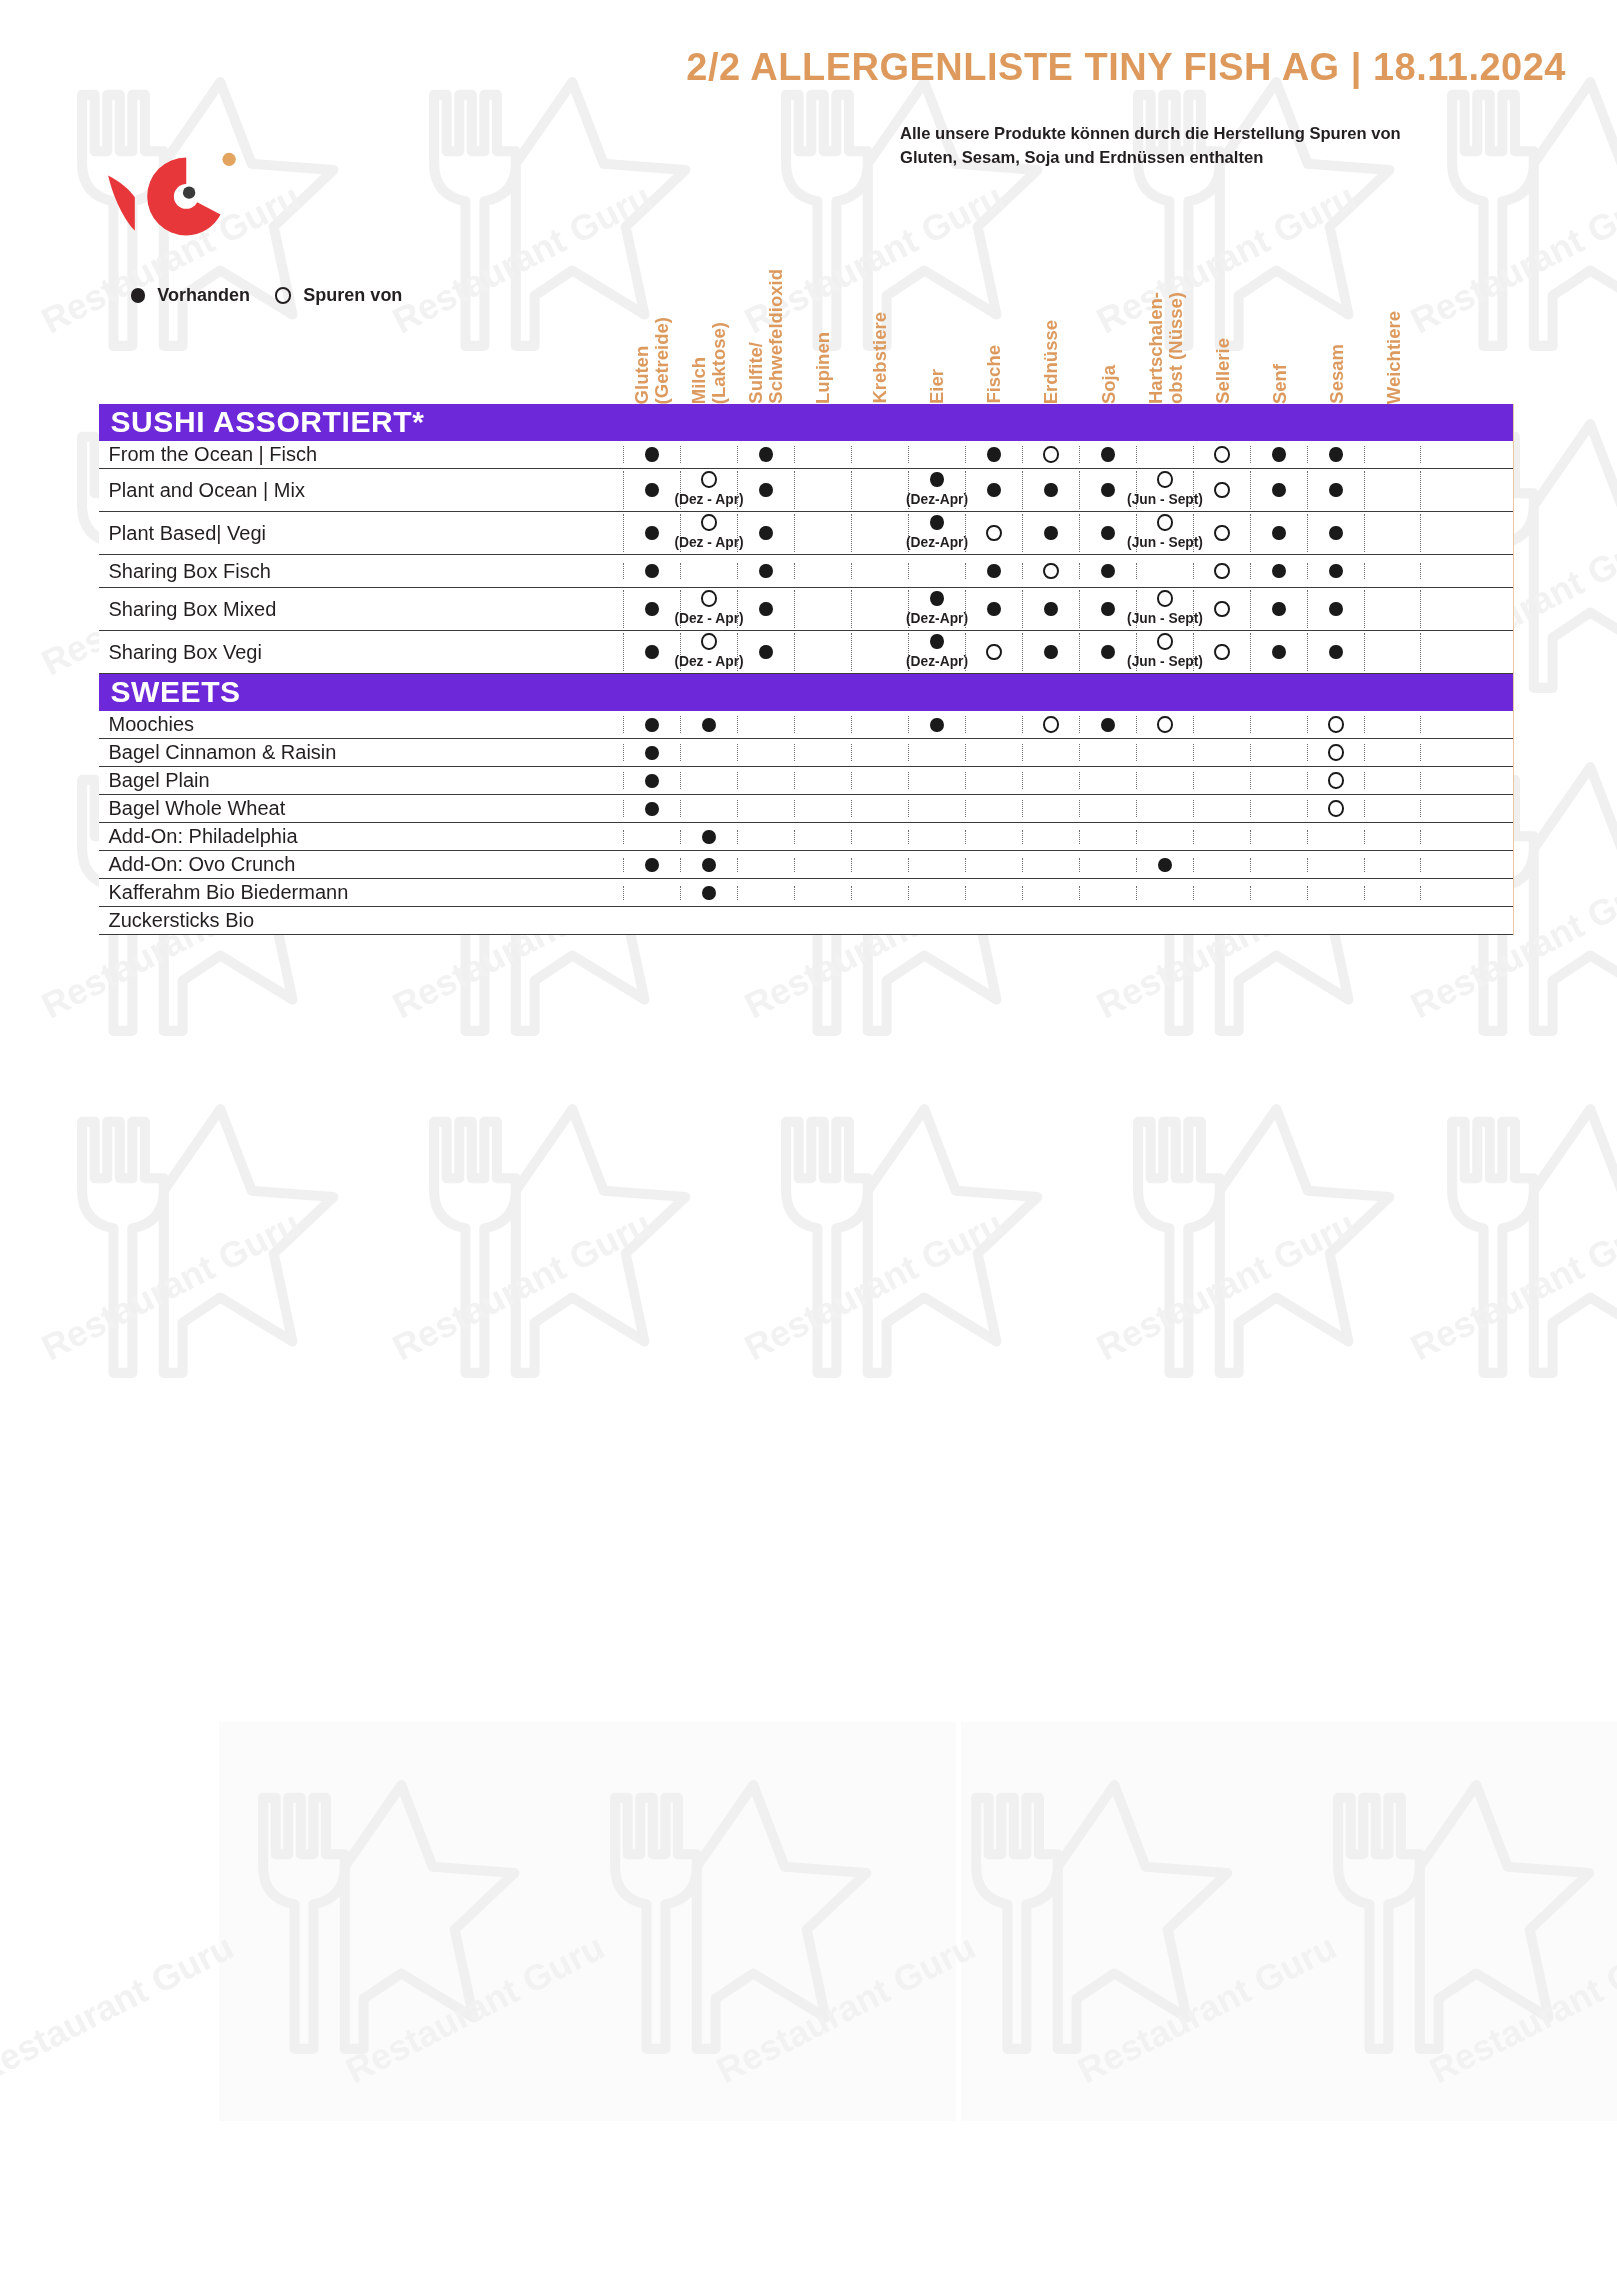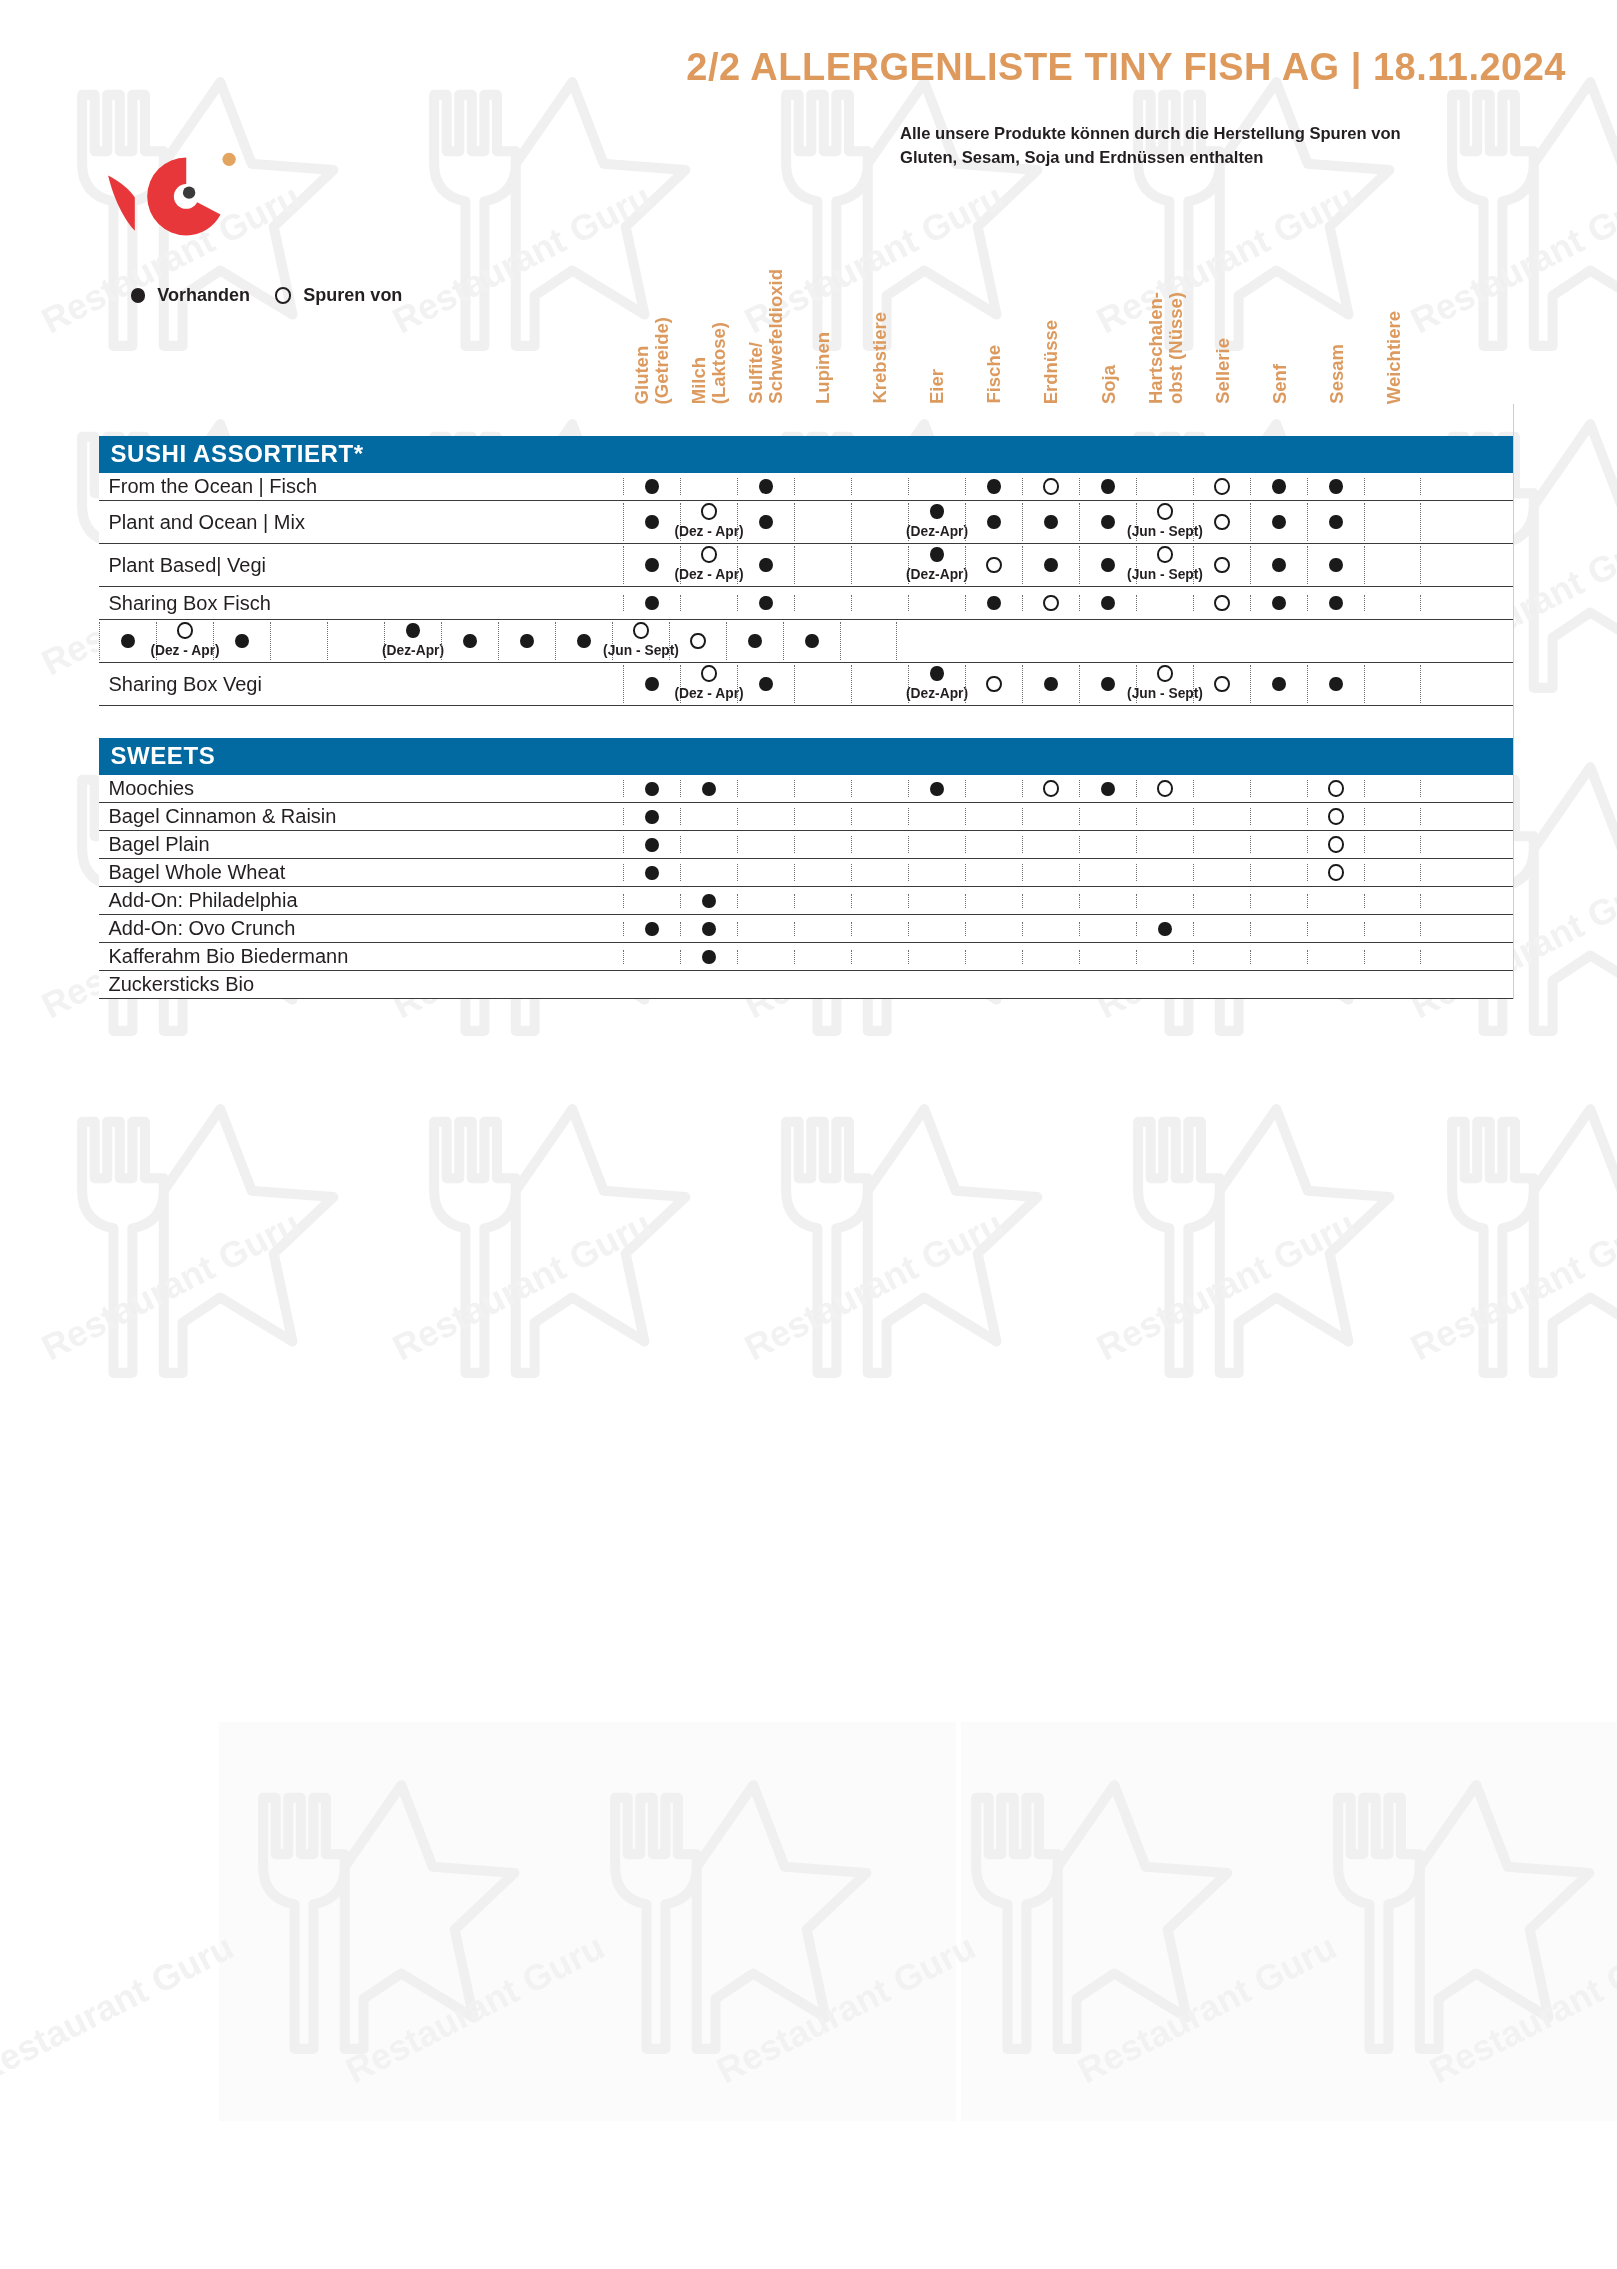--- a/index.html
+++ b/index.html
@@ -103,30 +103,29 @@
     font-size:18.5px;
     font-weight:bold;
     color:#dd9a5f;
     line-height:1.08;
     text-align:left;
     letter-spacing:0px;
     white-space:pre;
   }
 
   .sec{
-    background:#0369a1;
+    background:#6d28d9;
     color:#ffffff;
     font-weight:bold;
-    font-size:24px;
+    font-size:30px;
     letter-spacing:0.6px;
     padding:3.8px 0 4.8px 11.4px;
     height:28.5px;
     line-height:28.5px;
     box-sizing:content-box;
-    margin-top:32px;
   }
 
   .row{
     display:flex;
     align-items:center;
     border-bottom:1.5px solid #3a3a3a;
     background:#ffffff;
     position:relative;
   }
   .row .label{
@@ -573,20 +572,21 @@
             <div class="cell">
               <span class="mk full"></span>
             </div>
             <div class="cell">
               <span class="mk full"></span>
             </div>
             <div class="cell"></div>
           </div>
         </div>
         <div class="row rh-44">
+          <div class="label">Sharing Box Mixed</div>
           <div class="cells">
             <div class="cell">
               <span class="mk full"></span>
             </div>
             <div class="cell hasnote">
               <span class="mk open"></span>
               <span class="note">(Dez - Apr)</span>
             </div>
             <div class="cell">
               <span class="mk full"></span>

